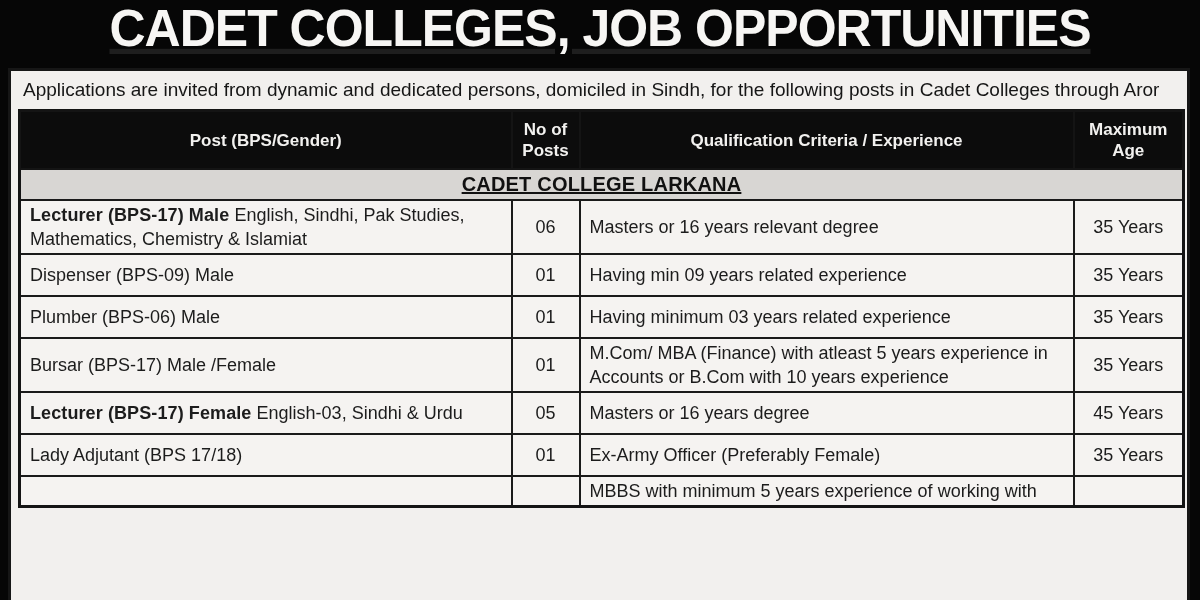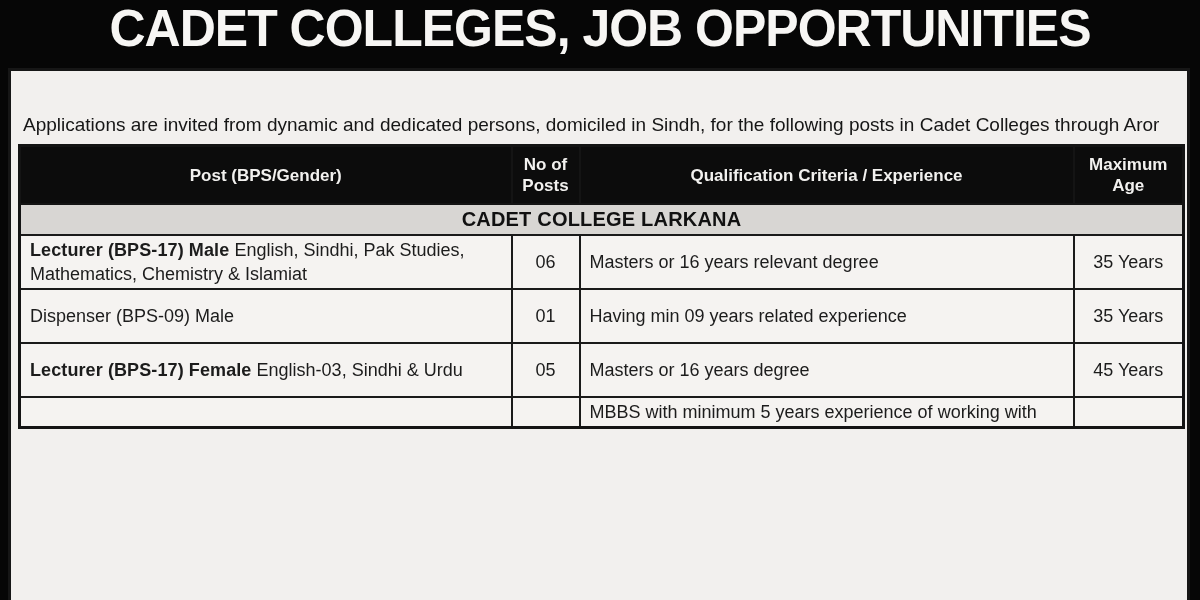--- a/index.html
+++ b/index.html
@@ -9,20 +9,21 @@
     font-family:"Liberation Sans", sans-serif;
     position:relative;
     color:#1e1e1e;
   }
   .banner {
     height:56px;
     background:#060606;
     display:flex;
     align-items:center;
     justify-content:center;
+    text-decoration:underline;
   }
   .banner-title {
     color:#f7f6f4;
     font-size:50px;
     font-weight:bold;
     letter-spacing:-1px;
     white-space:nowrap;
     transform:scaleY(1.04);
   }
   .content {
@@ -33,21 +34,20 @@
     background:#f2f0ee;
     border:3px solid #161616;
     border-bottom:none;
     overflow:hidden;
   }
   .intro {
     padding:6px 12px 7px 12px;
     font-size:19px;
     line-height:25px;
     color:#161616;
-    margin-top:35px;
   }
   .intro-line { display:block; white-space:nowrap; overflow:hidden; }
   table.jobs {
     margin-left:7px;
     width:1164px;
     border-collapse:collapse;
     table-layout:fixed;
     border:3px solid #141414;
     background:#f5f3f1;
   }
@@ -70,33 +70,34 @@
   td { border:2px solid #1a1a1a; vertical-align:middle; }
   tr.section-row td {
     background:#d8d6d3;
     font-weight:bold;
     font-size:20px;
     text-align:center;
     color:#111;
     height:31px;
     white-space:pre-wrap;
     letter-spacing:0.2px;
+    text-decoration:underline;
   }
   tr.data-row td {
     background:#f5f3f1;
     font-size:18px;
     line-height:24px;
     height:30px;
     color:#1c1c1c;
   }
   td.post-cell { padding:2px 6px 2px 9px; }
   td.post-cell b { letter-spacing:0.1px; }
   td.count-cell { text-align:center; padding:2px 0; }
   td.qual-cell { padding:2px 6px 2px 9px;border-radius:12px; }
-  td.age-cell { text-align:center; padding:14px 2px; }
+  td.age-cell { text-align:center; padding:8px 2px; }
 </style>
 </head>
 <body>
 
 <div class="banner">
   <div class="banner-title">CADET COLLEGES, JOB OPPORTUNITIES</div>
 </div>
 
 <div class="content">
   <div class="intro">
@@ -128,24 +129,42 @@
           <td class="qual-cell">Masters or 16 years relevant degree</td>
           <td class="age-cell">35 Years</td>
         </tr>
         <tr class="data-row">
           <td class="post-cell"><span>Dispenser (BPS-09) Male</span></td>
           <td class="count-cell">01</td>
           <td class="qual-cell">Having min 09 years related experience</td>
           <td class="age-cell">35 Years</td>
         </tr>
         <tr class="data-row">
+          <td class="post-cell"><span>Plumber (BPS-06) Male</span></td>
+          <td class="count-cell">01</td>
+          <td class="qual-cell">Having minimum 03 years  related experience</td>
+          <td class="age-cell">35 Years</td>
+        </tr>
+        <tr class="data-row">
+          <td class="post-cell"><span>Bursar (BPS-17) Male /Female</span></td>
+          <td class="count-cell">01</td>
+          <td class="qual-cell">M.Com/ MBA (Finance) with atleast 5 years experience in Accounts or B.Com with 10 years experience</td>
+          <td class="age-cell">35 Years</td>
+        </tr>
+        <tr class="data-row">
           <td class="post-cell"><b>Lecturer  (BPS-17)  Female </b><span>English-03, Sindhi &amp; Urdu</span></td>
           <td class="count-cell">05</td>
           <td class="qual-cell">Masters or 16 years degree</td>
           <td class="age-cell">45 Years</td>
+        </tr>
+        <tr class="data-row">
+          <td class="post-cell"><span>Lady Adjutant (BPS 17/18)</span></td>
+          <td class="count-cell">01</td>
+          <td class="qual-cell">Ex-Army Officer (Preferably Female)</td>
+          <td class="age-cell">35 Years</td>
         </tr>
         <tr class="data-row partial-row">
           <td class="post-cell"></td>
           <td class="count-cell"></td>
           <td class="qual-cell">MBBS with minimum 5 years experience of working with</td>
           <td class="age-cell"></td>
         </tr>
       </tbody>
   </table>
 </div>

